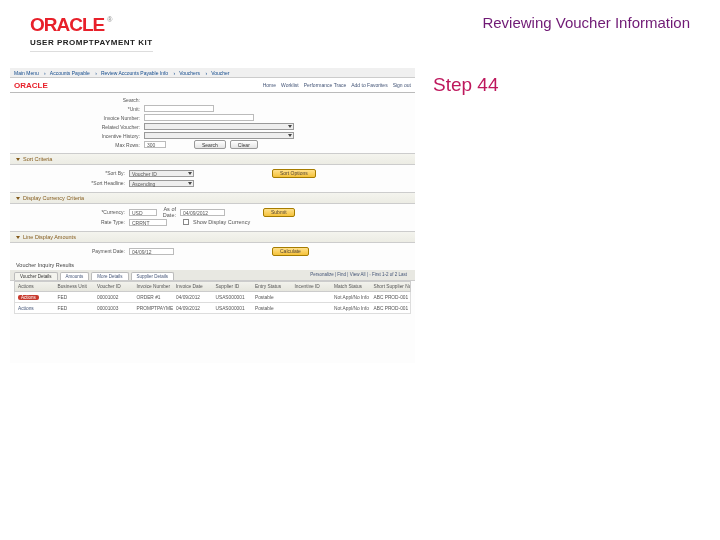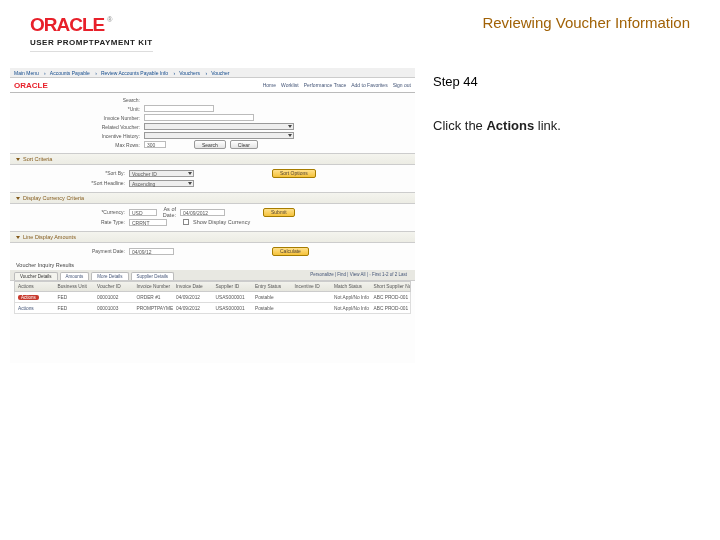--- a/index.html
+++ b/index.html
@@ -4,21 +4,21 @@
 <style>
   *{box-sizing:border-box;margin:0;padding:0;}
   body{font-family:Arial,Helvetica,sans-serif;font-size:11px;color:#333;background:#fff;width:720px;height:540px;overflow:hidden;}
   .hdr{display:flex;justify-content:space-between;align-items:flex-start;padding:14px 30px 6px 30px;}
   .logo{display:flex;flex-direction:column;gap:2px;}
   .ora-top{display:flex;align-items:center;gap:3px;}
   .ora-w{color:#e8202a;font-weight:700;font-size:19px;letter-spacing:-1px;}
   .tm{color:#888;font-size:7px;align-self:flex-start;margin-top:2px;}
   .upk{font-size:8px;letter-spacing:0.5px;color:#222;font-weight:600;}
   .hrule{border-top:1px solid #ddd;margin:0 30px 2px;}
-  .title{font-size:15px;color:#a16207;}
+  .title{font-size:15px;color:#701a75;}
   .main{display:flex;gap:18px;padding:10px 20px 0 10px;}
   .shot{width:405px;height:295px;background:#fdfdfd;position:relative;font-size:5.5px;color:#555;}
   .shot .nav{height:10px;background:#f0f0f0;border-bottom:1px solid #ccc;display:flex;align-items:center;padding:0 4px;gap:4px;color:#124a8c;font-size:5px;}
   .shot .brand{height:15px;background:#fff;border-bottom:1px solid #bbb;display:flex;align-items:center;padding:0 4px;justify-content:space-between;}
   .brand-l{color:#e8202a;font-weight:700;font-size:8px;}
   .brand-r{display:flex;gap:5px;color:#457;font-size:5px;}
   .form{padding:2px 6px 4px 70px;}
   .frow{display:flex;align-items:center;gap:4px;height:9px;}
   .flab{width:60px;text-align:right;color:#555;font-size:5px;}
   .fin{height:7px;border:1px solid #bbb;background:#fff;}
@@ -36,21 +36,21 @@
   .thdr{display:flex;background:linear-gradient(#f2f2ec,#e6e6de);border:1px solid #ccc;height:11px;align-items:center;}
   .th,.td{flex:1;padding:0 3px;font-size:4.8px;overflow:hidden;white-space:nowrap;}
   .trow{display:flex;border:1px solid #ddd;border-top:none;height:11px;align-items:center;background:#fff;}
   .pill{background:#c83a2e;color:#fff;border-radius:2px;padding:0 3px;font-size:4.5px;}
   .tabbar{display:flex;gap:2px;background:#e8e8e2;padding:2px 4px 0;border-bottom:1px solid #ccc;}
   .tab{padding:1px 5px;border:1px solid #bbb;border-bottom:none;background:#fff;border-radius:2px 2px 0 0;font-size:4.5px;color:#457;}
   .tab.on{background:#f4f4ee;color:#333;}
   .pager{margin-left:auto;font-size:4.5px;color:#457;padding-right:4px;}
   .cb{width:6px;height:6px;border:1px solid #888;background:#fff;display:inline-block;}
   .side{flex:1;padding-top:6px;}
-  .step{font-size:13px;color:#000000;margin-bottom:28px;}
+  .step{font-size:19px;color:#be185d;margin-bottom:18px;}
   .instr{font-size:13px;color:#222;line-height:1.4;}
 </style>
 </head>
 <body>
 
 <div class="hdr">
   <div class="logo">
     <div class="ora-top">
       <span class="ora-w">ORACLE</span>
       <span class="tm">®</span>
@@ -197,18 +197,15 @@
         <span class="td">Postable</span>
         <span class="td"></span>
         <span class="td">Not Appl/No Info</span>
         <span class="td">ABC PROD-001</span>
       </div>
     </div>
   </div>
 
   <div class="side">
     <div class="step">Step 44</div>
-    <div class="instr">
-      <span>Click the </span><b>Actions</b><span> link.</span>
-    </div>
   </div>
 
 </div>
 
 </body></html>

